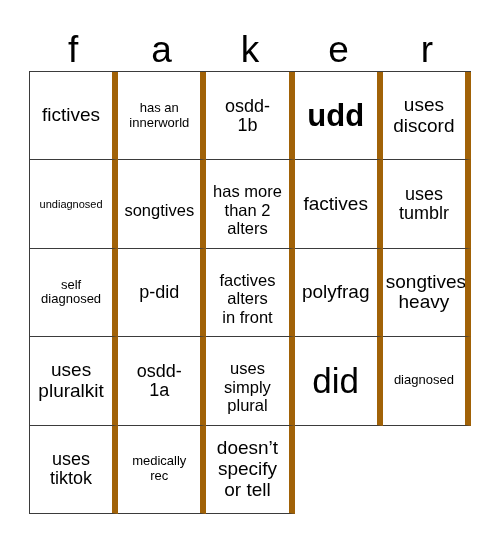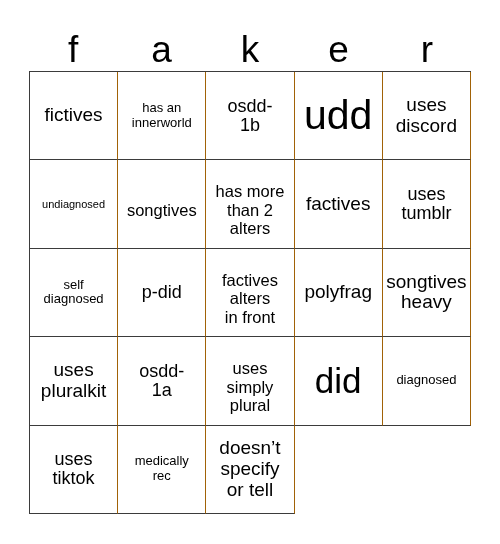--- a/index.html
+++ b/index.html
@@ -55,21 +55,21 @@
     display: grid;
     grid-template-columns: repeat(5, 1fr);
     grid-template-rows: repeat(5, 1fr);
     border-top: 1px solid #3b3b3b;
     border-left: 1px solid #3b3b3b;
     background: #ffffff;
   }
 
   .bingo-cell {
     box-sizing: border-box;
-    border-right: 1px solid #a16207;
+    border-right: 6px solid #a16207;
     border-bottom: 1px solid #3b3b3b;
     display: flex;
     align-items: center;
     justify-content: center;
     text-align: center;
     padding: 2px 3px;
     background: #ffffff;
     overflow: hidden;
   }
 
@@ -81,21 +81,21 @@
     white-space: pre-line;
     font-family: "Liberation Sans", sans-serif;
   }
 
   
   .sz-xs  { font-size: 11px;  line-height: 1.15; }
   .sz-s   { font-size: 13px;  line-height: 1.15; }
   .sz-m   { font-size: 16.5px; line-height: 1.12; margin-top: 12px; }
   .sz-l   { font-size: 19px;  line-height: 1.10; }
   .sz-xxl { font-size: 18px;  line-height: 1.06; }
-  .sz-3xl { font-size: 41px;  line-height: 1.04; }
+  .sz-3xl { font-size: 31px;  line-height: 1.04; font-weight: bold; }
   .sz-4xl { font-size: 35px;  line-height: 1.02; }
 </style>
 </head>
 <body>
 
 <div class="card">
 
   <div class="bingo-header">
     <div class="header-letter">f</div>
     <div class="header-letter">a</div>

